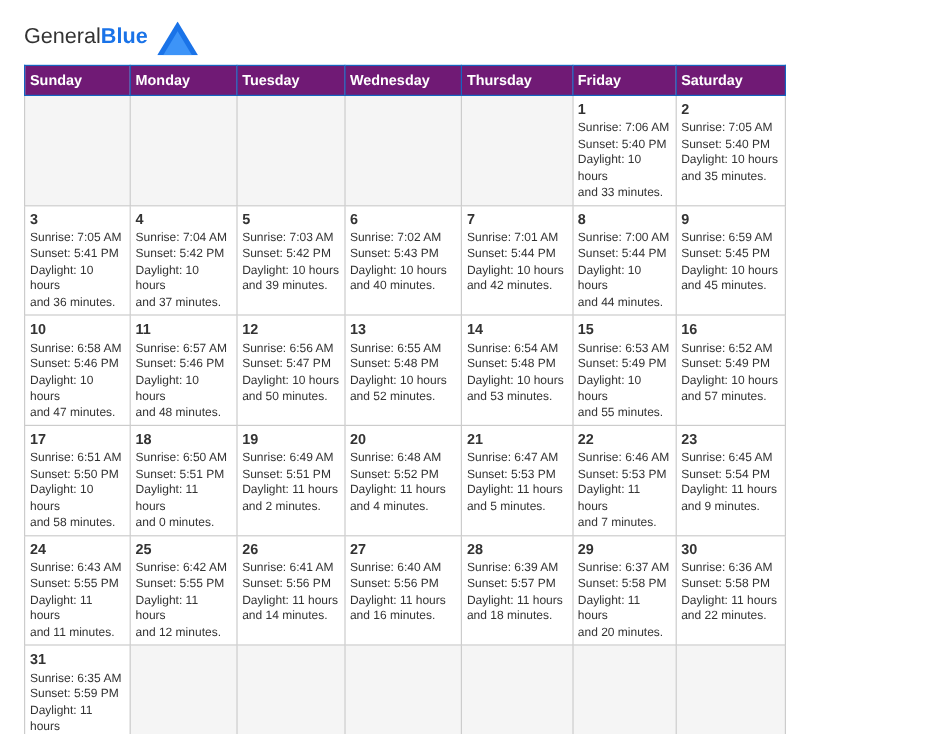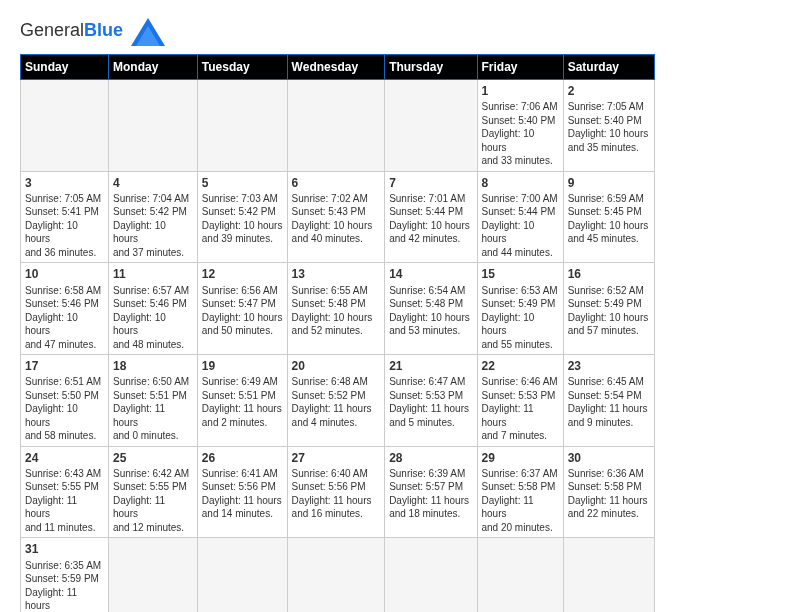--- a/index.html
+++ b/index.html
@@ -37,21 +37,21 @@
       font-size: 13px;
       color: #555;
     }
     .calendar {
       width: 100%;
       border-collapse: collapse;
       border: 1px solid #ccc;
       font-size: 10.5px;
     }
     .calendar thead tr th {
-      background: #000000;
+      background: #701a75;
       color: #fff;
       padding: 5px 4px;
       font-weight: bold;
       font-size: 12px;
       border: 1px solid #1565c0;
       text-align: left;
     }
     .calendar tbody tr td {
       border: 1px solid #ccc;
       vertical-align: top;

